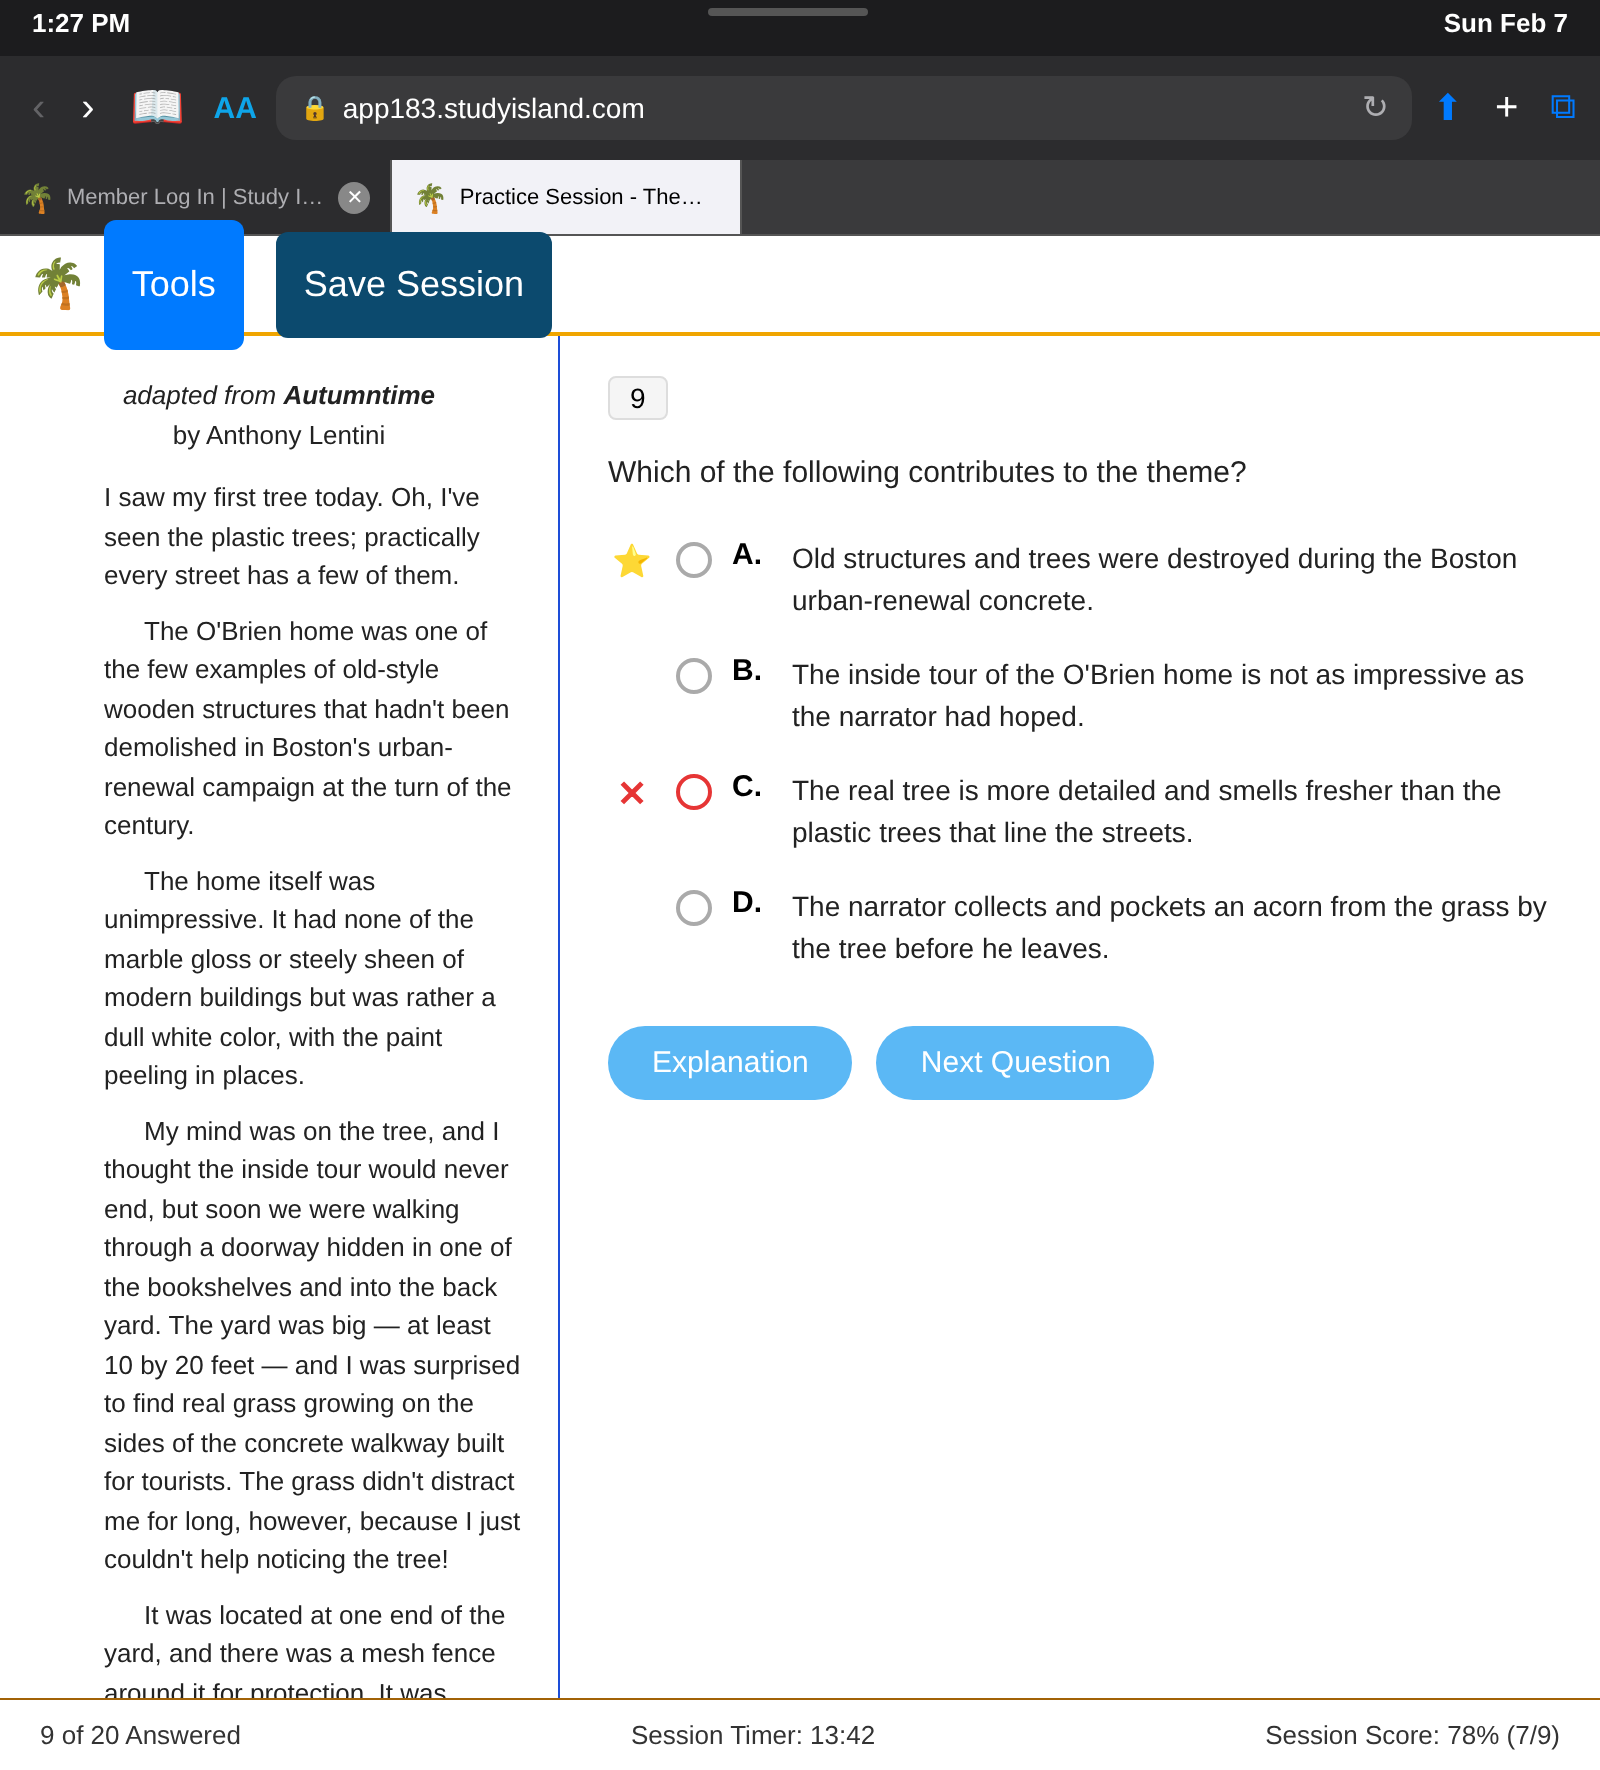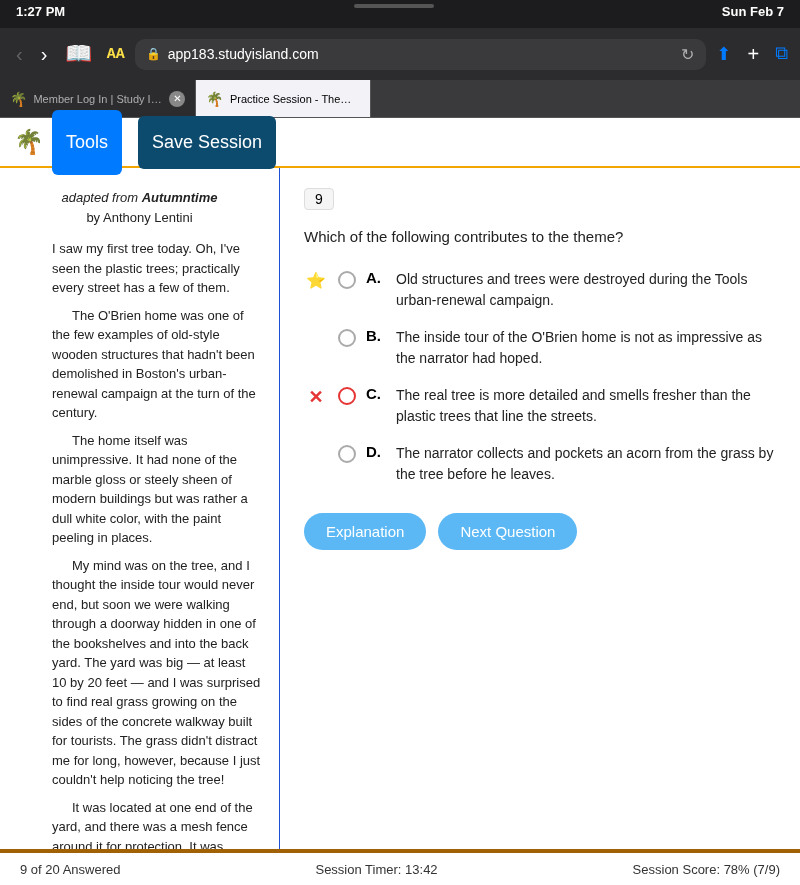--- a/index.html
+++ b/index.html
@@ -32,25 +32,24 @@
       border: none;
       font-size: 20px;
       cursor: pointer;
       padding: 0 4px;
     }
     .nav-btn.active { color: white; }
     .book-icon { color: white; font-size: 22px; margin: 0 4px; }
     .aa-btn {
       background: none;
       border: none;
-      color: #fde047;
+      color: #0ea5e9;
       font-size: 15px;
       font-weight: 600;
       cursor: pointer;
-      font-family: Liberation Mono, monospace;
     }
     .address-bar {
       flex: 1;
       background: #3a3a3c;
       border-radius: 10px;
       display: flex;
       align-items: center;
       padding: 6px 12px;
       gap: 6px;
     }
@@ -244,21 +243,21 @@
       border: none;
       border-radius: 20px;
       padding: 10px 22px;
       font-size: 15px;
       cursor: pointer;
     }
 
     
     .footer {
       background: white;
-      border-top: 4px solid #a16207;
+      border-top: 1px solid #a16207;
       display: flex;
       justify-content: space-between;
       align-items: center;
       padding: 8px 20px;
       height: 36px;
       font-size: 13px;
       color: #333;
     }
     .footer span { font-size: 13px; }
   </style>
@@ -325,21 +324,21 @@
   <div class="right-panel">
     <div class="question-number">9</div>
     <div class="question-text">Which of the following contributes to the theme?</div>
 
     <div class="answer-options">
 
       <div class="answer-option">
         <div class="option-marker star">⭐</div>
         <div class="option-radio"></div>
         <span class="option-letter">A.</span>
-        <span class="option-text">Old structures and trees were destroyed during the Tools urban-renewal campaign.</span>
+        <span class="option-text">Old structures and trees were destroyed during the Boston urban-renewal concrete.</span>
       </div>
 
       <div class="answer-option">
         <div class="option-marker" style="width:24px;"></div>
         <div class="option-radio"></div>
         <span class="option-letter">B.</span>
         <span class="option-text">The inside tour of the O'Brien home is not as impressive as the narrator had hoped.</span>
       </div>
 
       <div class="answer-option">

